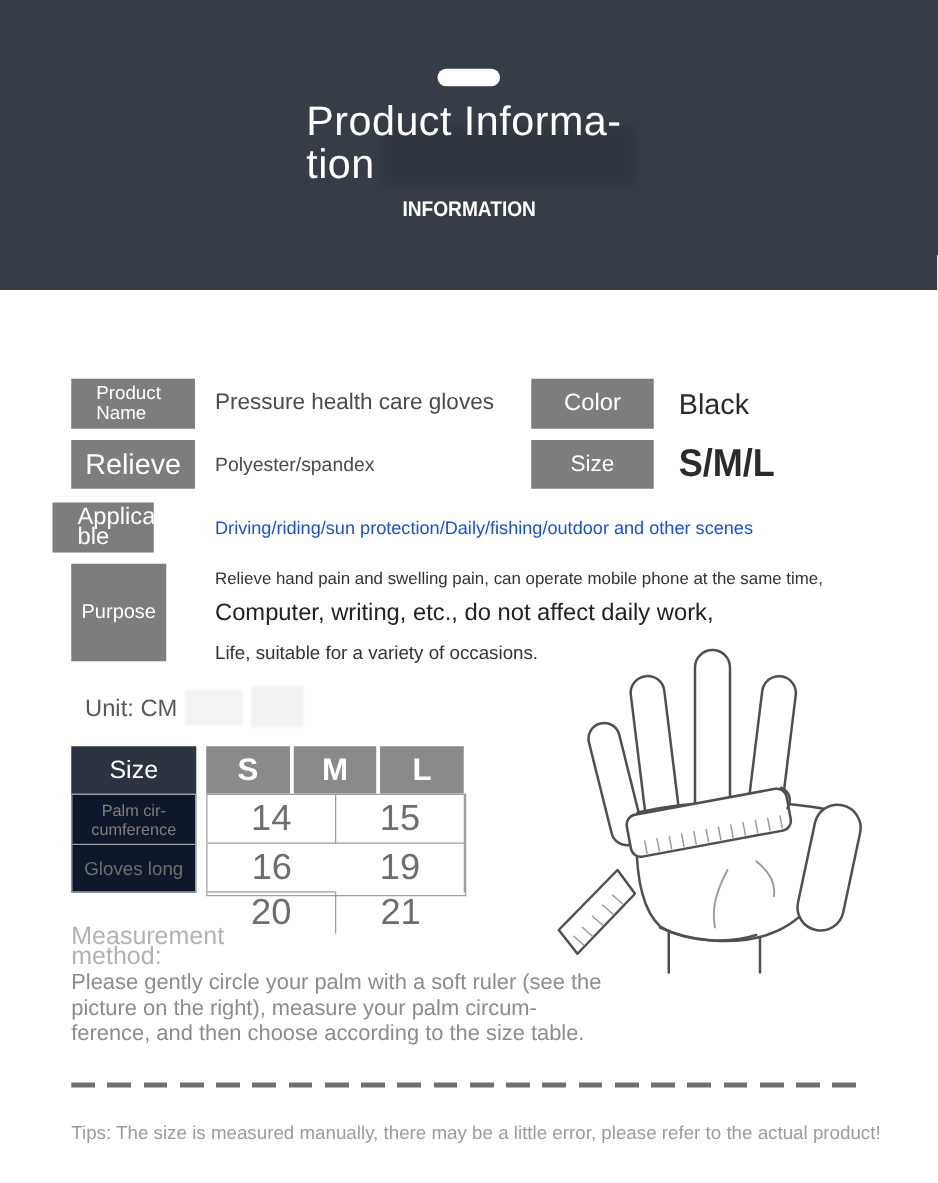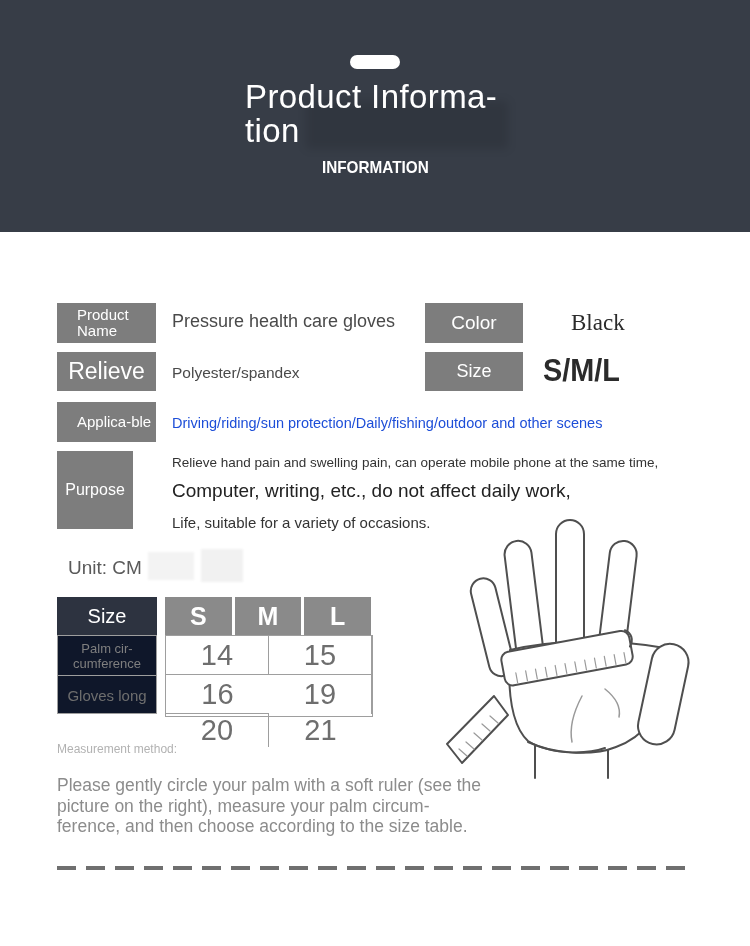--- a/index.html
+++ b/index.html
@@ -17,33 +17,33 @@
   .title { left:245px; top:80px; width:270px; color:#ffffff; font-size:33px; line-height:34px; font-weight:400; letter-spacing:0.4px; }
   .subtitle { left:0; top:158px; width:750px; text-align:center; color:#ffffff; font-size:17px; font-weight:700; }
   .subtitle span { display:inline-block; transform:scaleX(0.9); }
 
   
   .lbl { background:#7d7d7d; color:#ffffff; display:flex; align-items:center; }
   .lbl.padded { padding-left:20px; }
   .lbl.centered { justify-content:center; }
   .lbl-product   { left:57px;  top:303px; width:99px; height:40px; font-size:15px; line-height:16px; }
   .lbl-fabric    { left:57px;  top:352px; width:99px; height:39px; font-size:23px; }
-  .lbl-applicable{ left:57px;  top:402px; width:99px; height:40px; font-size:15px; line-height:16px; }
+  .lbl-applicable{ left:42px;  top:402px; width:81px; height:40px; font-size:19px; line-height:16px; }
   .lbl-purpose   { left:57px;  top:451px; width:76px; height:78px; font-size:16px; }
   .lbl-color     { left:425px; top:303px; width:98px; height:40px; font-size:19px; }
   .lbl-size      { left:425px; top:352px; width:98px; height:39px; font-size:18px; }
 
   .val { color:#4a4a4a; white-space:nowrap; }
   .val-product { left:172px; top:311px; font-size:18px; }
   .val-fabric  { left:172px; top:364px; font-size:15.5px; }
   .val-applicable { left:172px; top:415px; font-size:14.5px; color:#1d4ed8; }
   .val-purpose1 { left:172px; top:455px; font-size:13.5px; color:#333; }
   .val-purpose2 { left:172px; top:480px; font-size:19px;  color:#222; }
   .val-purpose3 { left:172px; top:514px; font-size:15px;  color:#333; }
-  .val-color { left:571px; top:310px; font-size:23px; color:#2b2b2b;font-family:Liberation Serif, serif; }
+  .val-color { left:543px; top:310px; font-size:23px; color:#2b2b2b; }
   .val-size  { left:543px; top:353px; font-size:31px; font-weight:700; color:#2b2b2b; transform:scaleX(0.93); transform-origin:left center; }
 
   
   .unit { left:68px; top:557px; font-size:19px; color:#5a5a5a; }
   .ghost-a { left:148px; top:552px; width:46px; height:28px; background:#f3f3f3; filter:blur(1px); }
   .ghost-b { left:201px; top:549px; width:42px; height:33px; background:#f1f1f1; filter:blur(1px); }
 
   
   .tbl { left:57px; top:597px; width:314px; height:118px; }
   .tbl-corner { left:0; top:0; width:100px; height:38px; background:#2d3340; color:#fff;
@@ -60,21 +60,21 @@
               display:grid; grid-template-columns:1fr 1fr; grid-template-rows:39px 39px; background:#fff; }
   .tbl-grid .dcell { display:flex; align-items:center; justify-content:center; font-size:29px; color:#6e6e6e;
                      border-right:1px solid #9e9e9e; }
   .tbl-grid .dcell.lastcol { border-right:none; }
   .tbl-grid .dcell.toprow { border-bottom:1px solid #9e9e9e; }
 
   
   .hand { left:432px; top:500px; width:290px; height:280px; }
 
   
-  .meas-label { left:57px; top:741px; width:135px; font-size:12px; line-height:16px; color:#b2b2b2; }
+  .meas-label { left:57px; top:741px; width:135px; font-size:20px; line-height:16px; color:#b2b2b2; }
   .meas-text  { left:57px; top:775px; width:430px; font-size:17.5px; line-height:20.5px; color:#8c8c8c; }
 
   
   .dashes { left:57px; top:866px; width:637px; height:4px;
             background:repeating-linear-gradient(to right,#6f6f6f 0 19px,transparent 19px 29px); }
   .tips { left:57px; top:898px; font-size:15px; color:#9c9c9c; white-space:nowrap; }
 </style>
 </head>
 <body>
 
@@ -186,14 +186,15 @@
       <line x1="176" y1="250" x2="176" y2="278"></line>
       <path d="M 96,242 C 122,254 152,255 173,248" fill="none"></path>
     </g>
   </svg>
 
   <div class="abs meas-label">Measurement method:</div>
   <div class="abs meas-text">Please gently circle your palm with a soft ruler (see the picture on the right), measure your palm circum-ference, and then choose according to the size table.</div>
 
   <div class="abs dashes"></div>
 
+  <div class="abs tips">Tips: The size is measured manually, there may be a little error, please refer to the actual product!</div>
 
 </div>
 
 </body></html>

